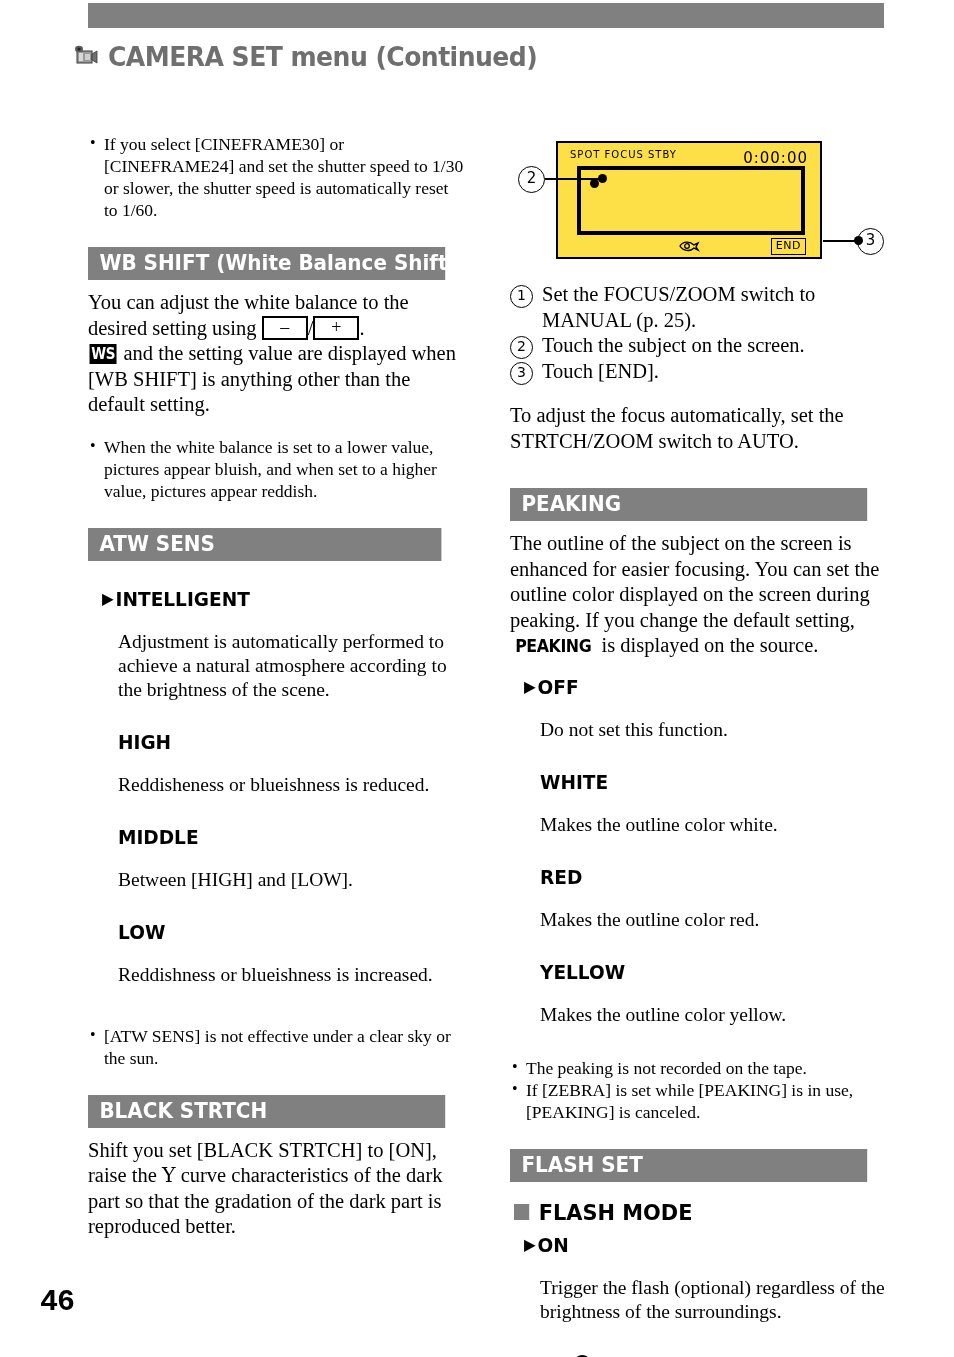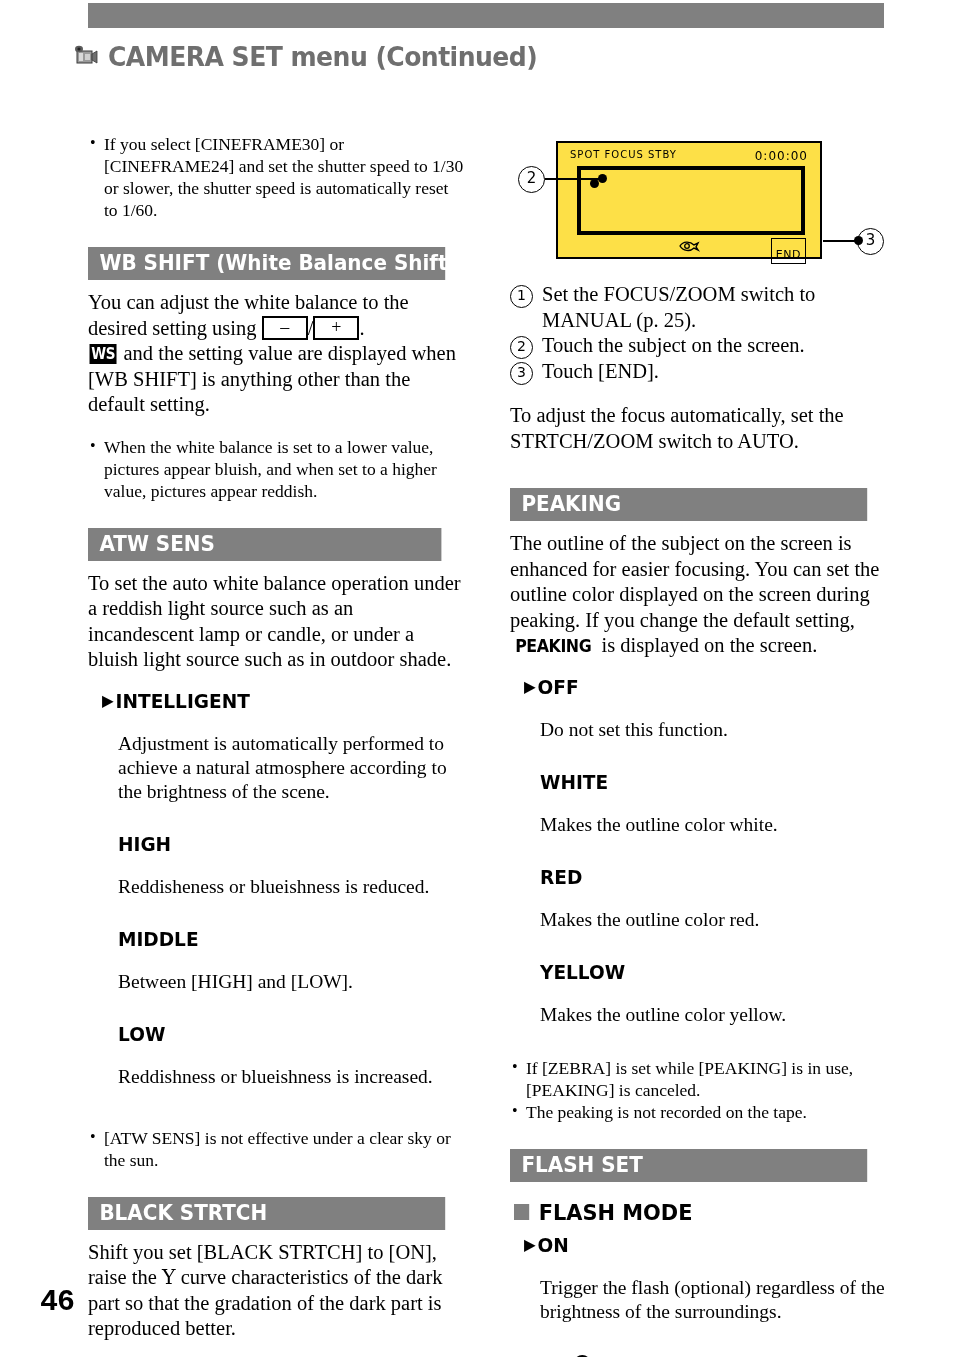--- a/index.html
+++ b/index.html
@@ -195,42 +195,42 @@
   }
   .lcd-status{
     position:absolute;left:12px;top:6px;
     font-family:"DejaVu Sans", sans-serif;
     font-size:10px;letter-spacing:1px;
     white-space:nowrap;
   }
   .lcd-time{
     position:absolute;right:12px;top:6px;
     font-family:"DejaVu Sans", sans-serif;
-    font-size:12px;letter-spacing:1px;
+    font-size:15px;letter-spacing:1px;
   }
   .lcd-frame{
     position:absolute;left:19px;top:23px;
     width:228px;height:69px;
     border:4px solid #000;
     box-sizing:border-box;
   }
   .lcd-dot{
     position:absolute;left:32px;top:36px;
     width:9px;height:9px;border-radius:50%;background:#000;
   }
   .focus-icon{
     position:absolute;left:120px;top:96px;
     width:22px;height:14px;
   }
   .end-btn{
     position:absolute;right:14px;top:95px;
     border:1.6px solid #000;
     font-family:"DejaVu Sans", sans-serif;
     font-size:11px;line-height:12px;
-    padding:10px 4px 2px 4px;
+    padding:1px 4px 2px 4px;
     letter-spacing:0.5px;
   }
   .callout{
     position:absolute;
     width:25px;height:25px;
     border:1.8px solid #000;border-radius:50%;
     font-family:"DejaVu Sans", sans-serif;
     font-size:15px;line-height:23px;text-align:center;
   }
   .callout.c2{left:8px;top:33px;}
@@ -281,21 +281,20 @@
     <div class="sec-bar w-full">WB SHIFT (White Balance Shift)</div>
     <div class="gap-s"></div>
     <p class="body-text"><span>You can adjust the white balance to the desired setting using </span><span class="key-box">–</span><span>/</span><span class="key-box">+</span><span>.</span><br><span class="ws-badge">WS</span><span> and the setting value are displayed when [WB SHIFT] is anything other than the default setting.</span></p>
     <div class="gap-m"></div>
     <p class="bullet">When the white balance is set to a lower value, pictures appear bluish, and when set to a higher value, pictures appear reddish.</p>
 
     <div class="gap-l"></div>
 
     <div class="sec-bar w-narrow">ATW SENS</div>
     <div class="gap-s"></div>
-    <p class="body-text">To set the auto white balance operation under a reddish light source such as an incandescent lamp or candle, or under a bluish light source such as in outdoor shade.</p>
     <div class="gap-m"></div>
 
     <div class="opt default">
         <span class="tri">▶</span>
         <span>INTELLIGENT</span>
       </div>
     <p class="opt-desc">Adjustment is automatically performed to achieve a natural atmosphere according to the brightness of the scene.</p>
     <div class="gap-s"></div>
     <div class="opt">
         <span>HIGH</span>
@@ -362,21 +361,21 @@
         <span class="txt">Touch [END].</span>
       </div>
 
     <div class="gap-m"></div>
     <p class="body-text">To adjust the focus automatically, set the STRTCH/ZOOM switch to AUTO.</p>
 
     <div class="gap-xl"></div>
 
     <div class="sec-bar w-full">PEAKING</div>
     <div class="gap-s"></div>
-    <p class="body-text"><span>The outline of the subject on the screen is enhanced for easier focusing.  You can set the outline color displayed on the screen during peaking.  If you change the default setting, </span><span class="peaking-inline">PEAKING</span><span> is displayed on the screen.</span></p>
+    <p class="body-text"><span>The outline of the subject on the screen is enhanced for easier focusing.  You can set the outline color displayed on the screen during peaking.  If you change the default setting, </span><span class="peaking-inline">PEAKING</span><span> is displayed on the source.</span></p>
     <div class="gap-m"></div>
 
     <div class="opt default">
         <span class="tri">▶</span>
         <span>OFF</span>
       </div>
     <p class="opt-desc">Do not set this function.</p>
     <div class="gap-s"></div>
     <div class="opt">
         <span>WHITE</span>
@@ -387,22 +386,22 @@
         <span>RED</span>
       </div>
     <p class="opt-desc">Makes the outline color red.</p>
     <div class="gap-s"></div>
     <div class="opt">
         <span>YELLOW</span>
       </div>
     <p class="opt-desc">Makes the outline color yellow.</p>
 
     <div class="gap-s"></div>
+    <p class="bullet">The peaking is not recorded on the tape.</p>
     <p class="bullet">If [ZEBRA] is set while [PEAKING] is in use, [PEAKING] is canceled.</p>
-    <p class="bullet">The peaking is not recorded on the tape.</p>
 
     <div class="gap-l"></div>
 
     <div class="sec-bar w-full">FLASH SET</div>
     <div class="gap-m"></div>
     <div class="sub-head">
         <span class="sq"></span>
         <span>FLASH MODE</span>
       </div>
     <div class="gap-s"></div>

